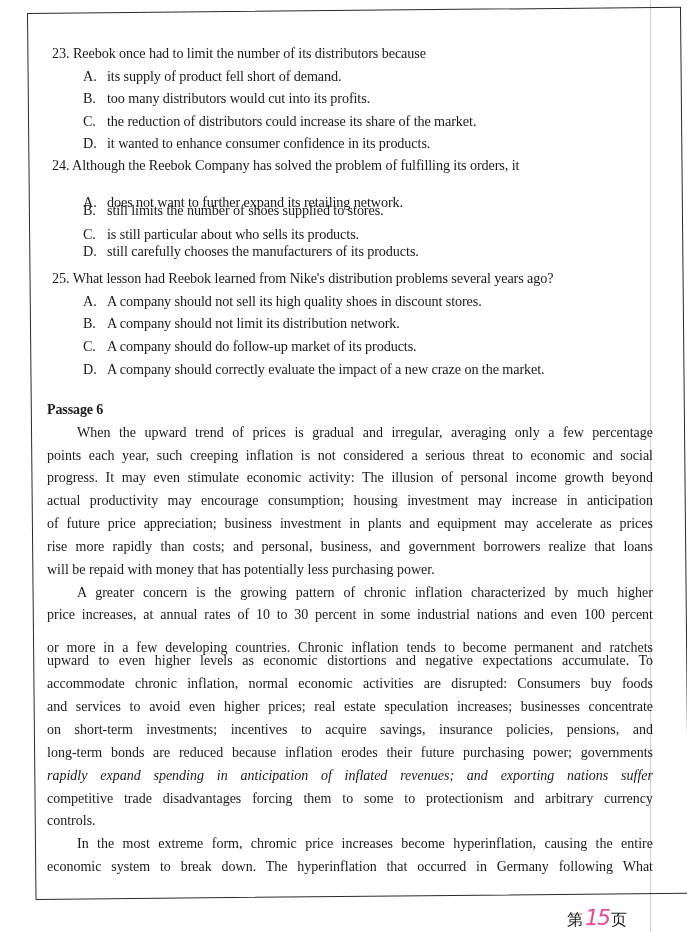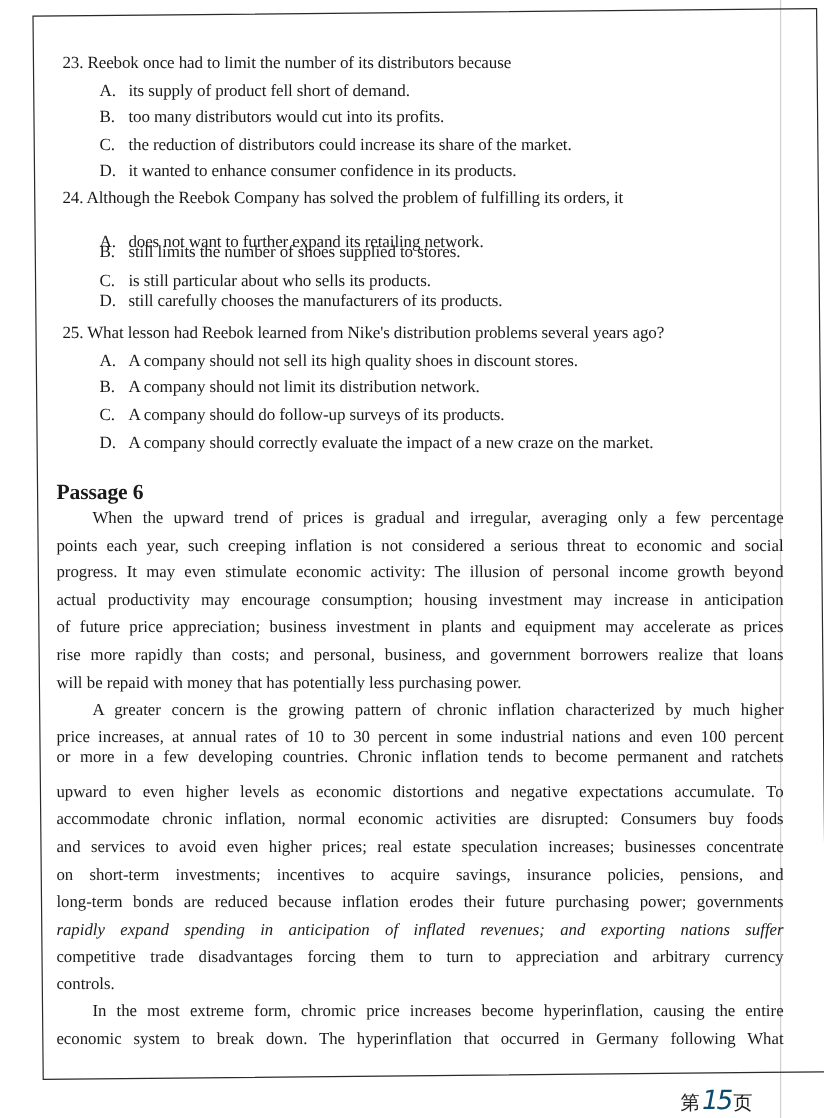--- a/index.html
+++ b/index.html
@@ -14,30 +14,30 @@
   }
   .fold-line {
     position: absolute; left: 650px; top: 0; width: 1px; height: 932px; background: #d0d0d0;
   }
   .content { position: absolute; left: 0; top: 0; width: 687px; height: 756px; padding-left: 38px; }
   .line {
     position: absolute; white-space: nowrap; font-size: 14.2px; line-height: 18px;
     letter-spacing: -0.1px;
   }
   .opt-letter { display: inline-block; width: 24px; }
-  .passage-title { font-weight: bold; font-size: 18px; }
+  .passage-title { font-weight: bold; font-size: 14px; }
   .para-line { position: absolute; left: 47px; width: 606px; font-size: 14px; line-height: 18px;
     text-align: justify; text-align-last: justify; white-space: nowrap; }
   .para-line.last { text-align-last: left; }
   .para-line.indent { padding-left: 30px; width: 576px; }
   .page-num {
     position: absolute; left: 567px; top: 905px; font-size: 16px;
     font-family: "DejaVu Serif", serif;
   }
-  .page-num .hw { font-family: "DejaVu Sans", sans-serif; font-style: italic; font-size: 22px; letter-spacing: -2px; margin: 0 2px; color: #0c4a6e; }
+  .page-num .hw { font-family: "DejaVu Sans", sans-serif; font-style: italic; font-size: 22px; letter-spacing: -2px; margin: 0 2px; color: #ec4899; }
 </style>
 </head>
 <body>
 
 <div class="fold-line"></div>
 <div class="frame"></div>
 
 <div class="content">
 
   <div>
@@ -62,47 +62,47 @@
     <div class="line" style="left:83px; top:242px;"><span class="opt-letter">D.</span><span>still carefully chooses the manufacturers of its products.</span></div>
   </div>
 
   <div>
     <div class="line" style="left:52px; top:269px;">
       <span>25.</span>
       <span>What lesson had Reebok learned from Nike's distribution problems several years ago?</span>
     </div>
     <div class="line" style="left:83px; top:292px;"><span class="opt-letter">A.</span><span>A company should not sell its high quality shoes in discount stores.</span></div>
     <div class="line" style="left:83px; top:314px;"><span class="opt-letter">B.</span><span>A company should not limit its distribution network.</span></div>
-    <div class="line" style="left:83px; top:337px;"><span class="opt-letter">C.</span><span>A company should do follow-up surveys of its products.</span></div>
+    <div class="line" style="left:83px; top:337px;"><span class="opt-letter">C.</span><span>A company should do follow-up market of its products.</span></div>
     <div class="line" style="left:83px; top:360px;"><span class="opt-letter">D.</span><span>A company should correctly evaluate the impact of a new craze on the market.</span></div>
   </div>
 
   <div class="line passage-title" style="left:47px; top:401px;">Passage 6</div>
 
   <div>
     <div class="para-line indent" style="top:424px;">When the upward trend of prices is gradual and irregular, averaging only a few percentage</div>
     <div class="para-line" style="top:447px;">points each year, such creeping inflation is not considered a serious threat to economic and social</div>
     <div class="para-line" style="top:469px;">progress. It may even stimulate economic activity: The illusion of personal income growth beyond</div>
     <div class="para-line" style="top:492px;">actual productivity may encourage consumption; housing investment may increase in anticipation</div>
     <div class="para-line" style="top:515px;">of future price appreciation; business investment in plants and equipment may accelerate as prices</div>
     <div class="para-line" style="top:538px;">rise more rapidly than costs; and personal, business, and government borrowers realize that loans</div>
     <div class="para-line last" style="top:561px;">will be repaid with money that has potentially less purchasing power.</div>
   </div>
 
   <div>
     <div class="para-line indent" style="top:584px;">A greater concern is the growing pattern of chronic inflation characterized by much higher</div>
     <div class="para-line" style="top:606px;">price increases, at annual rates of 10 to 30 percent in some industrial nations and even 100 percent</div>
-    <div class="para-line" style="top:623px;">or more in a few developing countries. Chronic inflation tends to become permanent and ratchets</div>
+    <div class="para-line" style="top:639px;">or more in a few developing countries. Chronic inflation tends to become permanent and ratchets</div>
     <div class="para-line" style="top:652px;">upward to even higher levels as economic distortions and negative expectations accumulate. To</div>
     <div class="para-line" style="top:675px;">accommodate chronic inflation, normal economic activities are disrupted: Consumers buy foods</div>
     <div class="para-line" style="top:698px;">and services to avoid even higher prices; real estate speculation increases; businesses concentrate</div>
     <div class="para-line" style="top:721px;">on short-term investments; incentives to acquire savings, insurance policies, pensions, and</div>
     <div class="para-line" style="top:744px;">long-term bonds are reduced because inflation erodes their future purchasing power; governments</div>
     <div class="para-line" style="top:767px;font-style:italic;">rapidly expand spending in anticipation of inflated revenues; and exporting nations suffer</div>
-    <div class="para-line" style="top:790px;">competitive trade disadvantages forcing them to turn to appreciation and arbitrary currency</div>
+    <div class="para-line" style="top:790px;">competitive trade disadvantages forcing them to some to protectionism and arbitrary currency</div>
     <div class="para-line last" style="top:812px;">controls.</div>
   </div>
 
   <div>
     <div class="para-line indent" style="top:835px;">In the most extreme form, chromic price increases become hyperinflation, causing the entire</div>
     <div class="para-line" style="top:858px;">economic system to break down. The hyperinflation that occurred in Germany following What</div>
   </div>
 
   <div class="page-num">
     <span>第</span><span class="hw">15</span><span>页</span>

